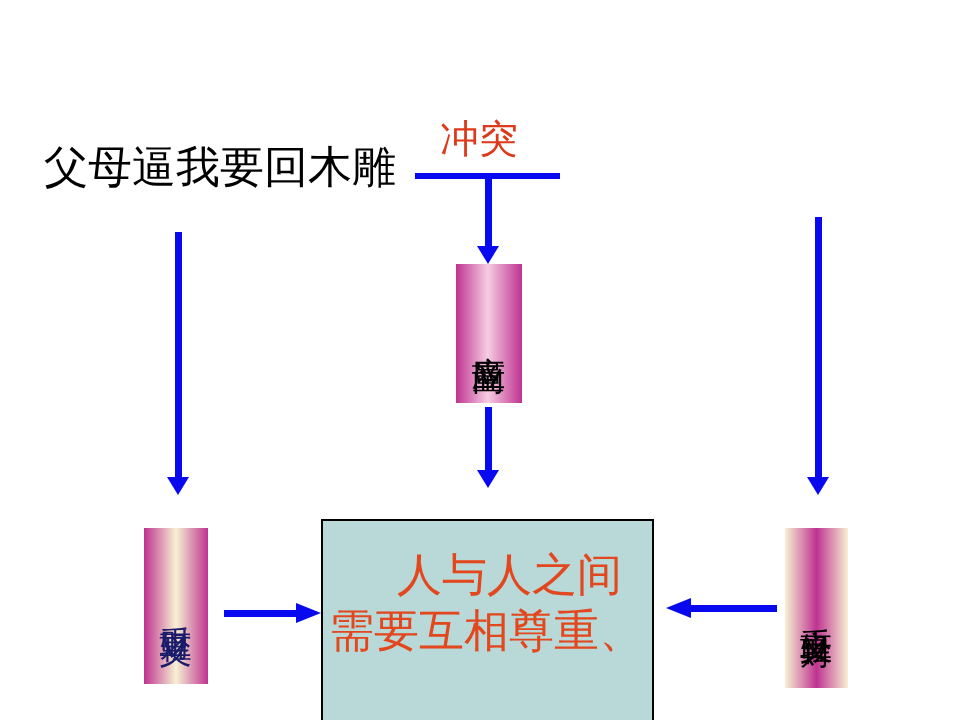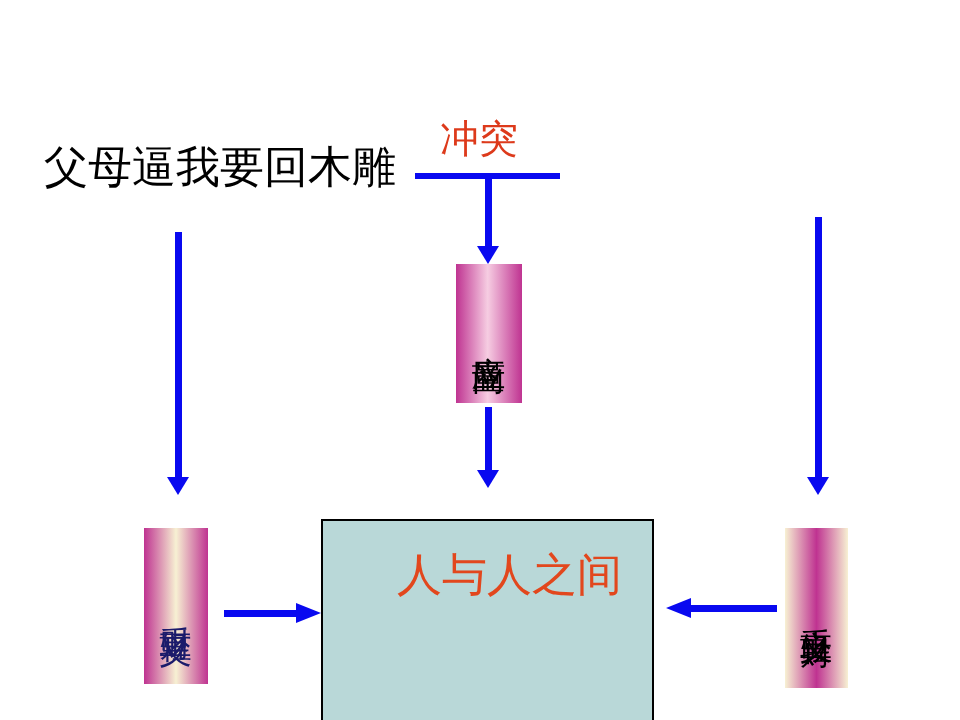--- a/index.html
+++ b/index.html
@@ -91,15 +91,16 @@
   <div class="vbox friendship-box">重义轻财</div>
 
   <div class="hline" style="left:224px;top:610px;width:73px;height:7px;"></div>
   <div class="arrowhead head-right" style="left:296px;top:603px;"></div>
 
   <div class="hline" style="left:690px;top:605px;width:87px;height:7px;"></div>
   <div class="arrowhead head-left" style="left:666px;top:598px;"></div>
 
   <div class="conclusion-box">
     <div class="conclusion-line1">人与人之间</div>
+    <div>需要互相尊重、</div>
   </div>
 
 </div>
 
 </body></html>

